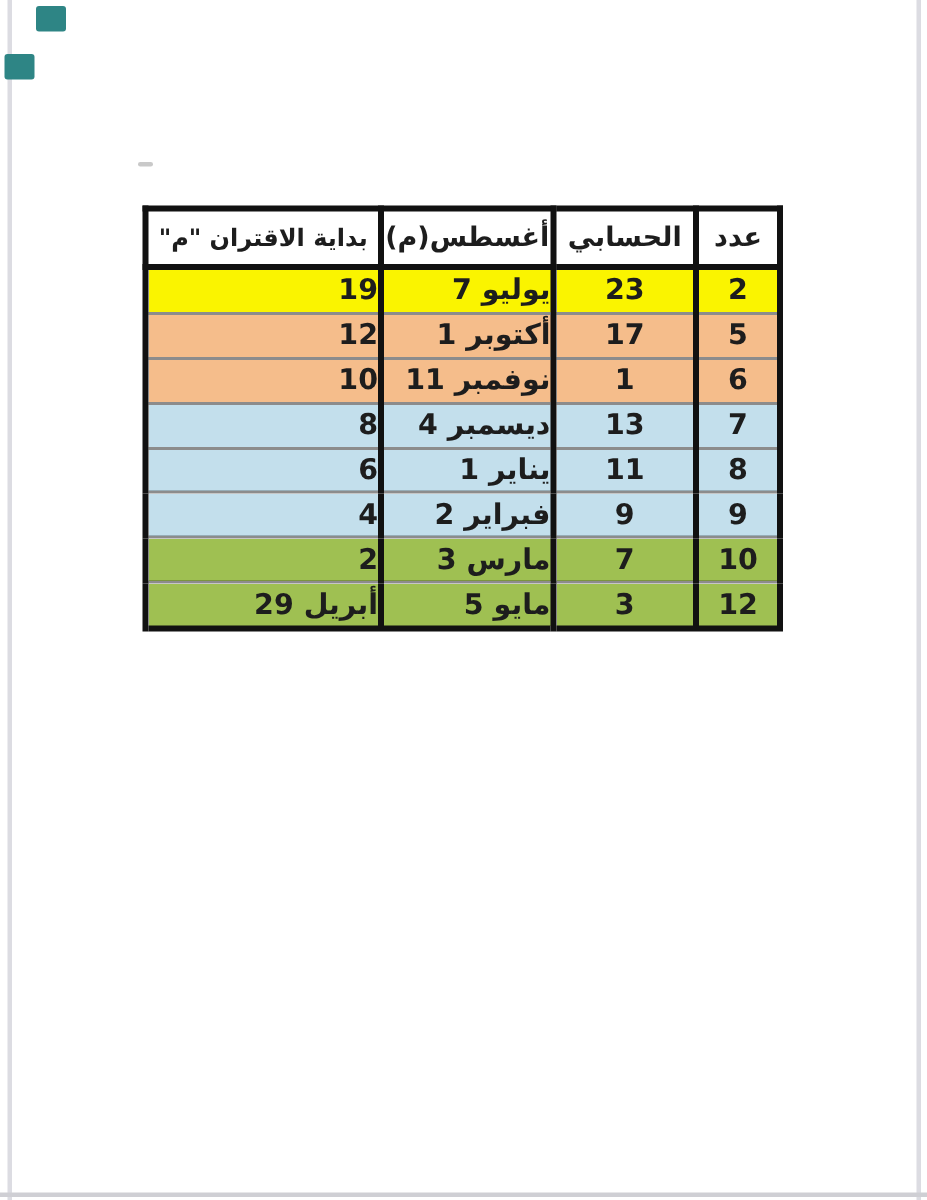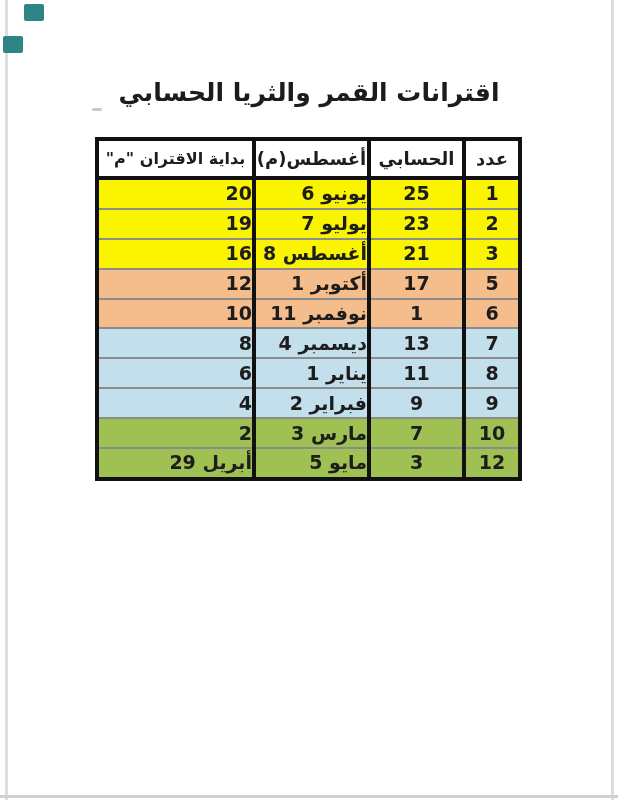--- a/index.html
+++ b/index.html
@@ -95,56 +95,43 @@
 <body>
 
 <div class="page">
   <div class="edge edge-left"></div>
   <div class="edge edge-right"></div>
   <div class="edge edge-bottom"></div>
 
   <div class="sq sq1"></div>
   <div class="sq sq2"></div>
 
-  <div class="title">اقترانات القمر والثريا الحسابي</div>
   <div class="dash"></div>
 
   <table class="conj">
     <colgroup>
       <col style="width:157px">
       <col style="width:115px">
       <col style="width:95px">
       <col style="width:56px">
     </colgroup>
     <thead>
       <tr>
         <th class="h-start">بداية الاقتران "م"</th>
         <th>أغسطس(م)</th>
         <th>الحسابي</th>
         <th>عدد</th>
       </tr>
     </thead>
     <tbody id="tbody">
         <tr class="band-yellow">
-    <td class="c-start">20</td>
-    <td class="c-month">6 يونيو</td>
-    <td class="c-conj">25</td>
-    <td class="c-num">1</td>
-  </tr>
-        <tr class="band-yellow">
     <td class="c-start">19</td>
     <td class="c-month">7 يوليو</td>
     <td class="c-conj">23</td>
     <td class="c-num">2</td>
-  </tr>
-        <tr class="band-yellow">
-    <td class="c-start">16</td>
-    <td class="c-month">8 أغسطس</td>
-    <td class="c-conj">21</td>
-    <td class="c-num">3</td>
   </tr>
         <tr class="band-orange">
     <td class="c-start">12</td>
     <td class="c-month">1 أكتوبر</td>
     <td class="c-conj">17</td>
     <td class="c-num">5</td>
   </tr>
         <tr class="band-orange">
     <td class="c-start">10</td>
     <td class="c-month">11 نوفمبر</td>

